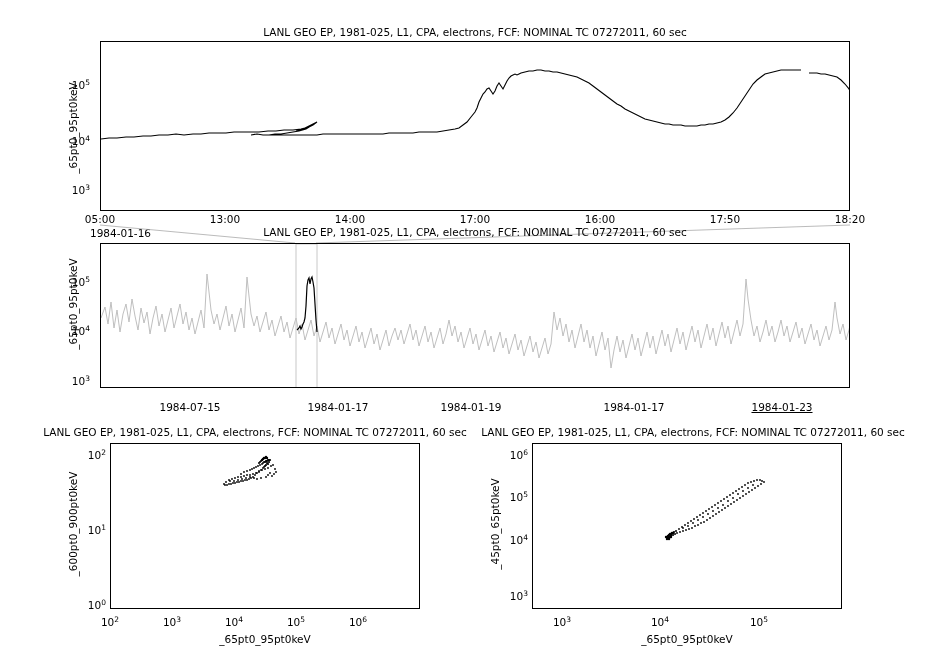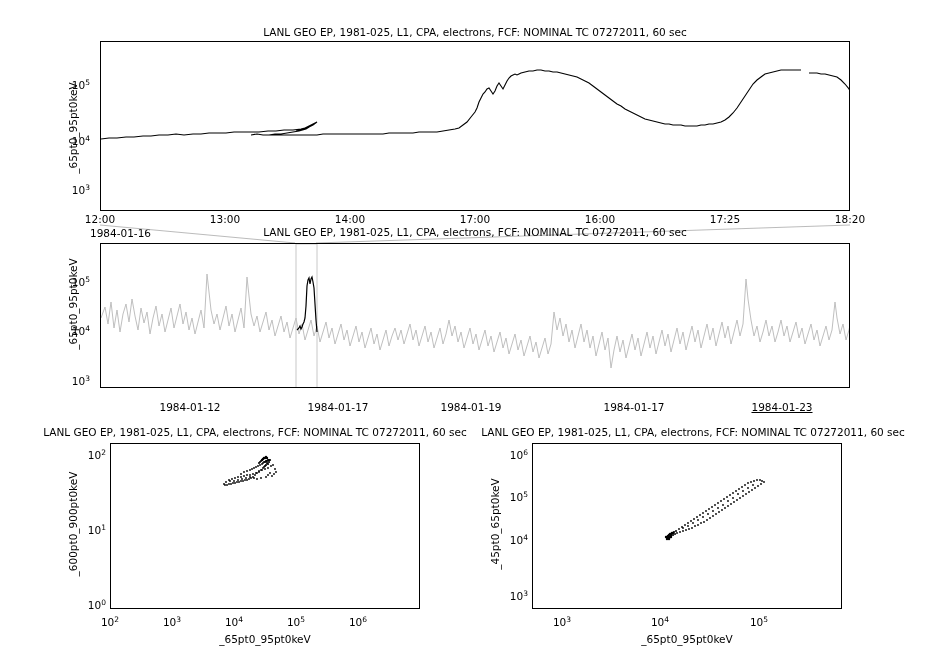--- a/index.html
+++ b/index.html
@@ -93,26 +93,26 @@
   <div class="tick-label-y" style="left:62px; top:135px; width:28px;">10<sup>4</sup></div>
   <div class="tick-label-y" style="left:62px; top:79px; width:28px;">10<sup>5</sup></div>
 
   <div class="axis-frame" style="left:100px; top:41px; width:750px; height:170px;">
     <svg class="data-layer" width="750" height="170" viewBox="0 0 750 170">
       <polyline fill="none" stroke="#000000" stroke-width="1.1" points="0,97 8,96 16,96 25,95 33,95 42,94 50,94 58,93 67,93 75,92 83,93 92,92 100,92 108,91 117,91 125,91 133,90 142,90 150,90 158,90 167,89 175,89 183,88 192,88 200,87 204,86 208,85 212,83 216,80 200,88 195,89 199,88 206,86 210,84 213,82 205,87 198,89 192,90 186,91 180,92 174,92 168,93 162,93 156,92 150,93 156,92 162,93 168,93 174,93 180,93 186,93 192,93 198,93 204,93 210,93 216,93 222,92 228,92 234,92 240,92 246,92 252,92 258,92 264,92 270,92 276,92 282,92 288,91 294,91 300,91 306,91 312,91 318,90 324,90 330,90 336,90 342,89 348,88 354,87 358,86 362,83 366,80 370,75 374,70 376,66 378,60 380,56 382,52 384,50 386,47 388,46 390,49 392,52 394,49 396,44 398,41 400,44 402,47 404,43 406,39 408,36 410,34 412,33 414,32 416,33 418,32 420,31 424,30 428,29 432,29 436,28 440,28 444,29 448,29 452,30 456,30 460,31 464,32 468,33 472,34 476,35 480,37 484,39 488,41 492,44 496,47 500,50 504,53 508,56 512,59 516,62 520,64 524,67 528,69 532,71 536,73 540,75 544,77 548,78 552,79 556,80 560,81 564,82 568,82 572,83 576,83 580,83 584,84 588,84 592,84 596,84 600,83 604,83 608,82 612,82 616,81 620,80 624,78 628,75 632,71 636,66 640,60 644,54 648,48 652,42 656,38 660,35 664,32 668,31 672,30 676,29 680,28 684,28 688,28 692,28 696,28 700,28"></polyline>
       <polyline fill="none" stroke="#000000" stroke-width="1.1" points="708,31 712,31 716,31 720,32 724,32 728,33 732,34 736,35 740,38 744,42 748,47 750,51"></polyline>
     </svg>
   </div>
 
-  <div class="tick-label-x" style="left:80px; top:213px; width:40px;">12:00</div>
+  <div class="tick-label-x" style="left:80px; top:213px; width:40px;">05:00</div>
   <div class="tick-label-x" style="left:205px; top:213px; width:40px;text-align:center;">13:00</div>
   <div class="tick-label-x" style="left:330px; top:213px; width:40px;">14:00</div>
   <div class="tick-label-x" style="left:455px; top:213px; width:40px;">17:00</div>
   <div class="tick-label-x" style="left:580px; top:213px; width:40px;">16:00</div>
-  <div class="tick-label-x" style="left:705px; top:213px; width:40px;">17:25</div>
+  <div class="tick-label-x" style="left:705px; top:213px; width:40px;">17:50</div>
   <div class="tick-label-x" style="left:830px; top:213px; width:40px;">18:20</div>
 
   <div class="sub-date" style="left:90px; top:227px;">1984-01-16</div>
 </div>
 
 <svg class="connector" width="926" height="647">
   <line x1="100" y1="225" x2="295" y2="243" stroke="#aaaaaa" stroke-width="0.8"></line>
   <line x1="850" y1="225" x2="316" y2="243" stroke="#aaaaaa" stroke-width="0.8"></line>
 </svg>
 
@@ -129,21 +129,21 @@
     <svg class="data-layer" width="750" height="145" viewBox="0 0 750 145">
 
       <polyline fill="none" stroke="#bfbfbf" stroke-width="1" points="0,74 4,63 7,80 10,58 13,84 16,66 19,88 22,70 25,60 28,78 31,55 34,72 37,86 40,64 43,79 46,68 49,90 52,74 55,62 58,82 61,70 64,88 67,76 70,64 73,84 76,72 79,60 82,80 85,68 88,86 91,74 94,90 97,78 100,66 103,84 106,30 108,48 110,66 113,80 116,70 119,86 122,74 125,62 128,82 131,70 134,88 137,76 140,64 143,84 146,33 148,52 150,70 153,82 156,72 159,88 162,78 165,68 168,86 171,76 174,92 177,82 180,72 183,88 186,78 189,94 192,84 195,74 198,90 201,80 204,96 207,86 210,76 213,92 216,82 219,98 222,88 225,78 228,94 231,84 234,100 237,90 240,80 243,96 246,86 249,102 252,92 255,82 258,98 261,88 264,104 267,94 270,84 273,100 276,90 279,106 282,96 285,86 288,102 291,92 294,84 297,96 300,86 303,100 306,90 309,80 312,96 315,86 318,102 321,92 324,82 327,98 330,88 333,104 336,94 339,84 342,100 345,90 348,76 351,92 354,82 357,98 360,88 363,104 366,94 369,84 372,100 375,90 378,106 381,96 384,86 387,102 390,92 393,108 396,98 399,88 402,104 405,94 408,110 411,100 414,90 417,106 420,96 423,112 426,102 429,92 432,108 435,98 438,114 441,104 444,94 447,110 450,100 453,68 456,86 459,74 462,92 465,80 468,98 471,86 474,104 477,92 480,80 483,98 486,86 489,104 492,92 495,112 498,100 501,88 504,106 507,94 510,124 513,106 516,92 519,108 522,96 525,114 528,102 531,90 534,106 537,94 540,112 543,100 546,88 549,104 552,92 555,110 558,98 561,86 564,102 567,90 570,108 573,96 576,84 579,100 582,88 585,106 588,94 591,82 594,98 597,86 600,104 603,92 606,80 609,96 612,84 615,102 618,90 621,78 624,94 627,82 630,100 633,88 636,76 639,92 642,80 645,35 647,55 650,76 653,92 656,82 659,98 662,88 665,76 668,92 671,82 674,98 677,88 680,76 683,92 686,82 689,98 692,88 695,78 698,94 701,84 704,100 707,90 710,80 713,96 716,86 719,102 722,92 725,82 728,96 731,86 734,58 736,74 739,90 742,80 745,96 748,86 750,76"></polyline>
 
       <rect x="195" y="0" width="21" height="145" fill="none" stroke="#c8c8c8" stroke-width="1"></rect>
 
       <polyline fill="none" stroke="#000000" stroke-width="1.2" points="196,86 198,84 199,82 200,85 201,83 202,80 203,78 204,74 205,62 206,42 207,36 208,34 209,40 210,35 211,33 212,38 213,44 214,60 215,76 216,88"></polyline>
     </svg>
   </div>
 
-  <div class="tick-label-x" style="left:150px; top:401px; width:80px;">1984-01-12</div>
+  <div class="tick-label-x" style="left:150px; top:401px; width:80px;">1984-07-15</div>
   <div class="tick-label-x" style="left:298px; top:401px; width:80px;">1984-01-17</div>
   <div class="tick-label-x" style="left:431px; top:401px; width:80px;">1984-01-19</div>
   <div class="tick-label-x" style="left:594px; top:401px; width:80px;">1984-01-17</div>
   <div class="tick-label-x" style="left:742px; top:401px; width:80px;text-decoration:underline;">1984-01-23</div>
 </div>
 
 <div class="panel">
   <div class="plot-title" style="left:30px; top:426px; width:450px; text-align:center;">LANL GEO EP, 1981-025, L1, CPA, electrons, FCF: NOMINAL TC 07272011, 60 sec</div>
 
   <div class="ylabel" style="left:-12px; top:518px; width:170px;">_600pt0_900pt0keV</div>

